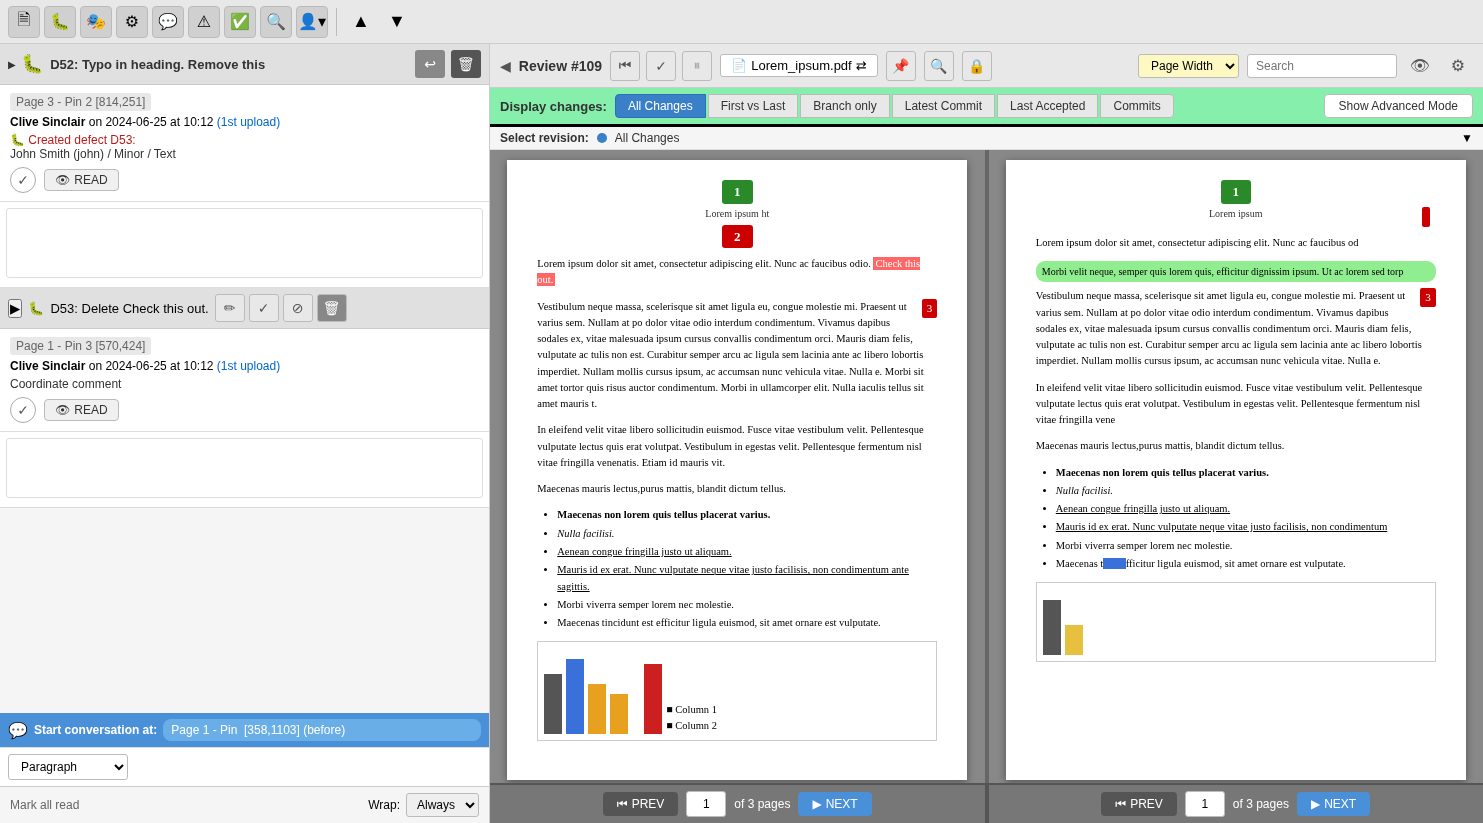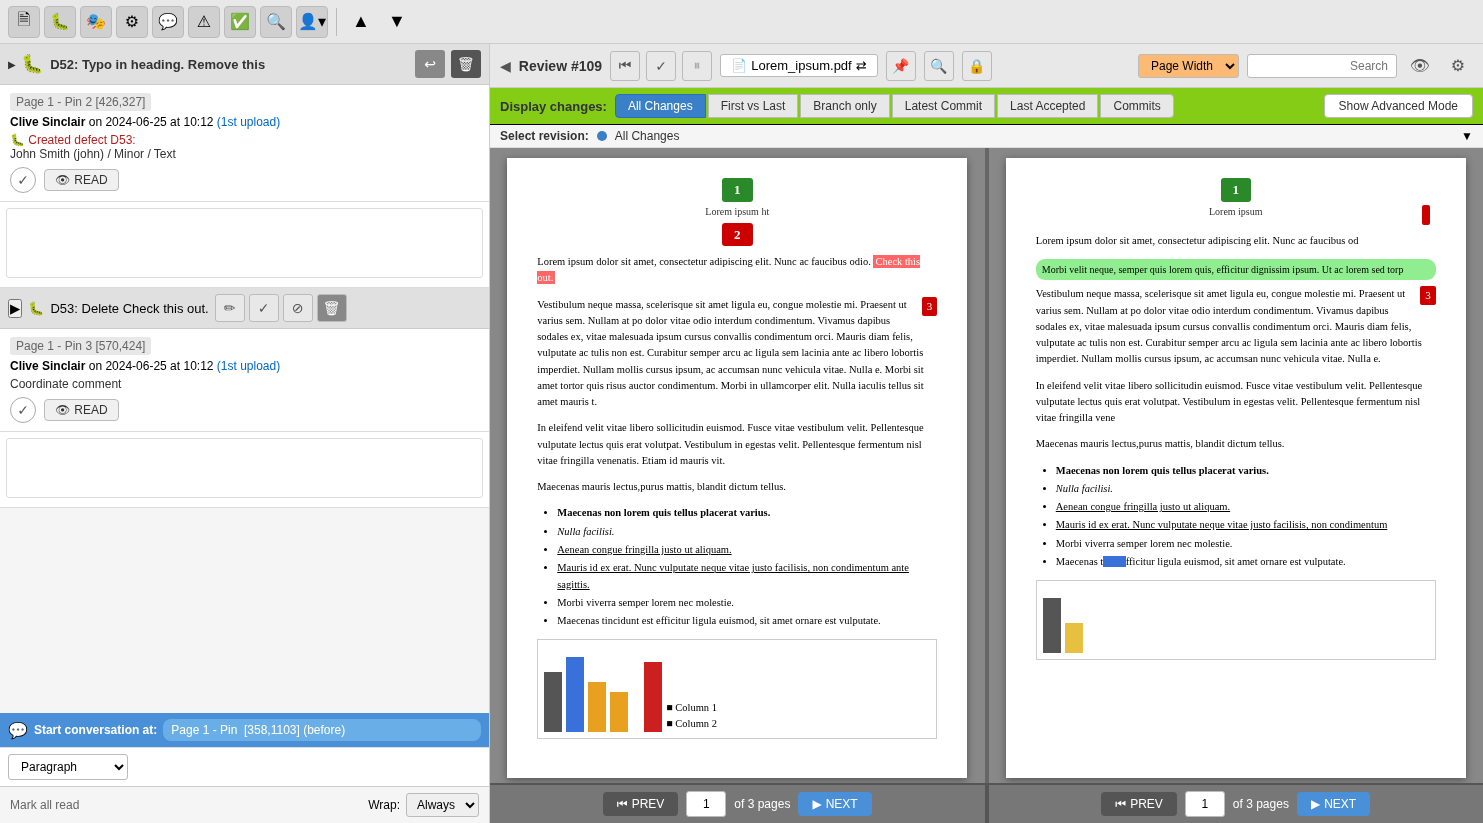--- a/index.html
+++ b/index.html
@@ -209,34 +209,34 @@
       width: 30px; height: 30px;
       display: flex; align-items: center; justify-content: center;
       background: none; border: 1px solid #bbb; border-radius: 3px; cursor: pointer; font-size: 14px; color: #555;
     }
     .file-name {
       display: flex; align-items: center; gap: 4px;
       background: white; border: 1px solid #bbb; border-radius: 3px; padding: 3px 10px; font-size: 13px;
     }
     .spacer { flex: 1; }
     .page-width-select {
-      padding: 3px 8px; border: 1px solid #bbb; border-radius: 3px; font-size: 12px; background: #fdba74;
+      padding: 3px 8px; border: 1px solid #bbb; border-radius: 3px; font-size: 12px; background: #fef9c3;
     }
     .search-box {
-      padding: 4px 8px; border: 1px solid #bbb; border-radius: 3px; font-size: 12px; width: 150px; text-align: right;
+      padding: 4px 8px; border: 1px solid #bbb; border-radius: 3px; font-size: 12px; width: 150px;
     }
     .eye-btn { width: 30px; height: 30px; display: flex; align-items: center; justify-content: center; cursor: pointer; font-size: 16px; color: #555; }
     .gear-btn { width: 30px; height: 30px; display: flex; align-items: center; justify-content: center; cursor: pointer; font-size: 16px; color: #555; }
 
     
     .display-changes-bar {
       display: flex;
       align-items: center;
-      background: #84cc16;
-      border-bottom: 1px solid #000000;
+      background: #86efac;
+      border-bottom: 3px solid #000000;
       padding: 6px 10px;
       gap: 8px;
     }
     .dc-label { font-size: 13px; color: #333; font-weight: bold; }
     .dc-tabs { display: flex; gap: 2px; }
     .dc-tab {
       padding: 4px 12px;
       border: 1px solid #bbb;
       background: #e8e8e8;
       font-size: 12px;
@@ -383,21 +383,21 @@
 
       <div class="defect-header">
         <button class="toggle-btn">▶</button>
         <span class="defect-icon">🐛</span>
         <span class="defect-title">D52: Typo in heading. Remove this</span>
         <button class="defect-action-btn">↩</button>
         <button class="defect-action-btn dark">🗑</button>
       </div>
 
       <div class="annotation-block">
-        <div class="pin-label">Page 1 - Pin 2 [426,327]</div>
+        <div class="pin-label">Page 3 - Pin 2 [814,251]</div>
         <div class="author-line">
           <strong>Clive Sinclair</strong>
           <span> <span>on 2024-06-25 at 10:12</span> </span>
           <a href="#">(1st upload)</a>
         </div>
         <div class="defect-created">🐛 Created defect D53:</div>
         <div class="defect-meta">John Smith (john) / Minor / Text</div>
         <div class="action-row">
           <button class="check-btn">✓</button>
           <button class="read-btn">

